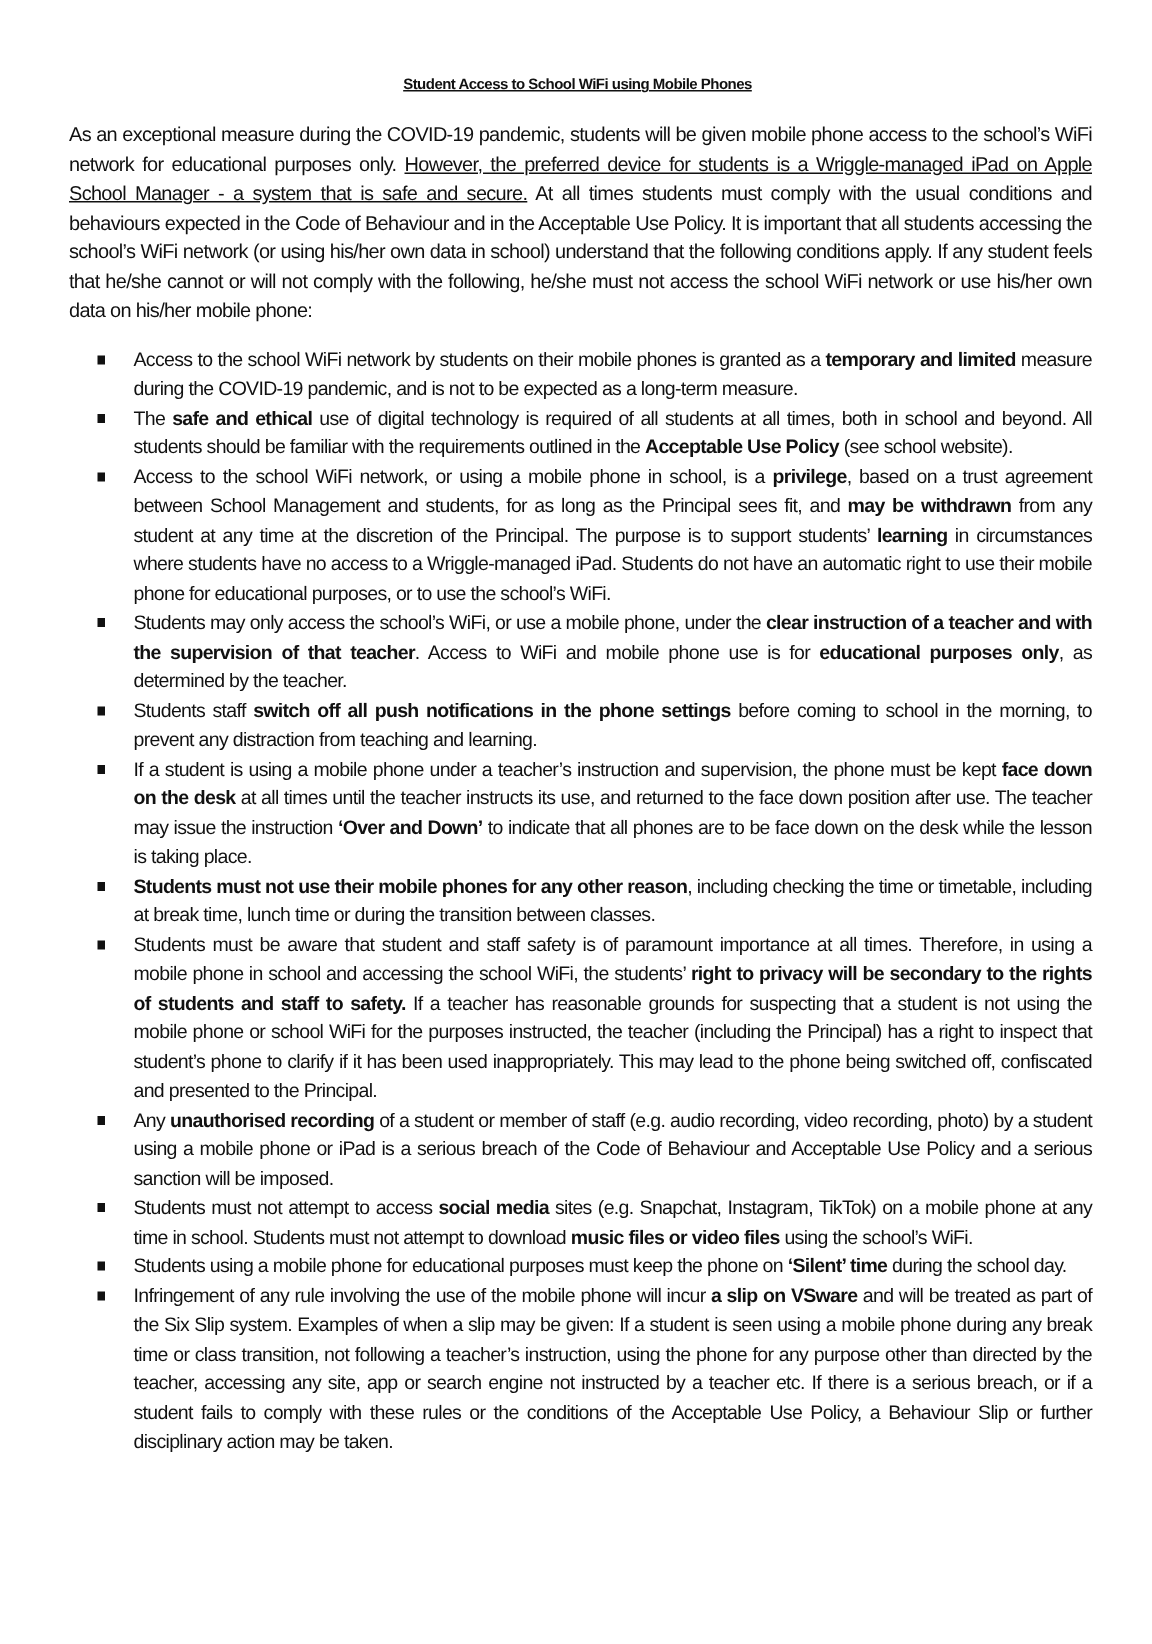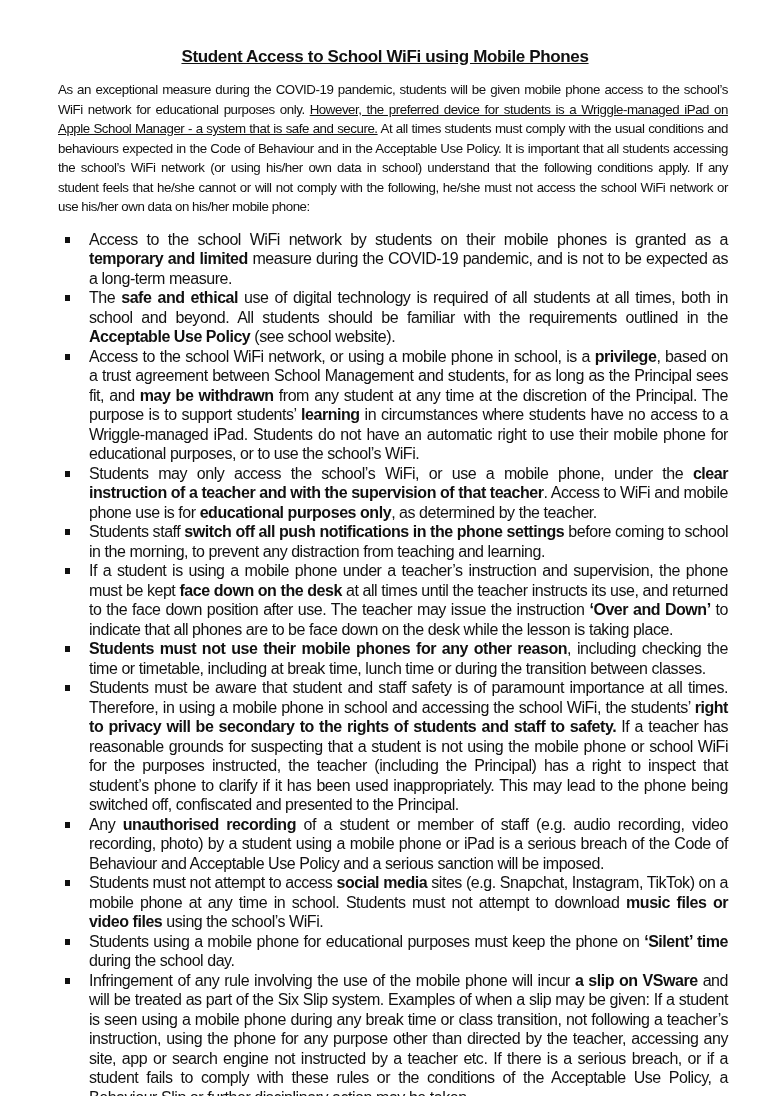--- a/index.html
+++ b/index.html
@@ -3,31 +3,31 @@
 <meta charset="utf-8">
 <style>
   html, body { margin: 0; padding: 0; background: #ffffff; }
   body {
     width: 768px; height: 1096px; overflow: hidden;
     font-family: "Liberation Sans", "DejaVu Sans", sans-serif;
     color: #111111;
   }
   .page { position: relative; width: 768px; height: 1096px; box-sizing: border-box; padding: 48px 40px 0 42px; }
   .title {
-    text-align: center; font-weight: bold; font-size: 17px; text-decoration: underline;
+    text-align: center; font-weight: bold; font-size: 10px; text-decoration: underline;
     letter-spacing: -0.35px; margin: 0 0 14px 0; line-height: 18px;
   }
   .intro {
     font-size: 13.3px; line-height: 19.5px; text-align: justify; letter-spacing: -0.45px;
-    margin: 0 0 13px 16px;
+    margin: 0 0 13px 4px;
   }
   .intro .u { text-decoration: underline; }
   ul.rules { list-style: none; margin: 0; padding: 0; }
   ul.rules li {
-    position: relative; padding-left: 47px; font-size: 16px; line-height: 19.5px;
+    position: relative; padding-left: 47px; font-size: 13px; line-height: 19.5px;
     text-align: justify; letter-spacing: -0.45px; margin: 0;
   }
   ul.rules li .bullet {
     position: absolute; left: 23px; top: 7px; width: 5px; height: 6px; background: #111111;
   }
   b { font-weight: bold; }
 </style>
 </head>
 <body>
 

